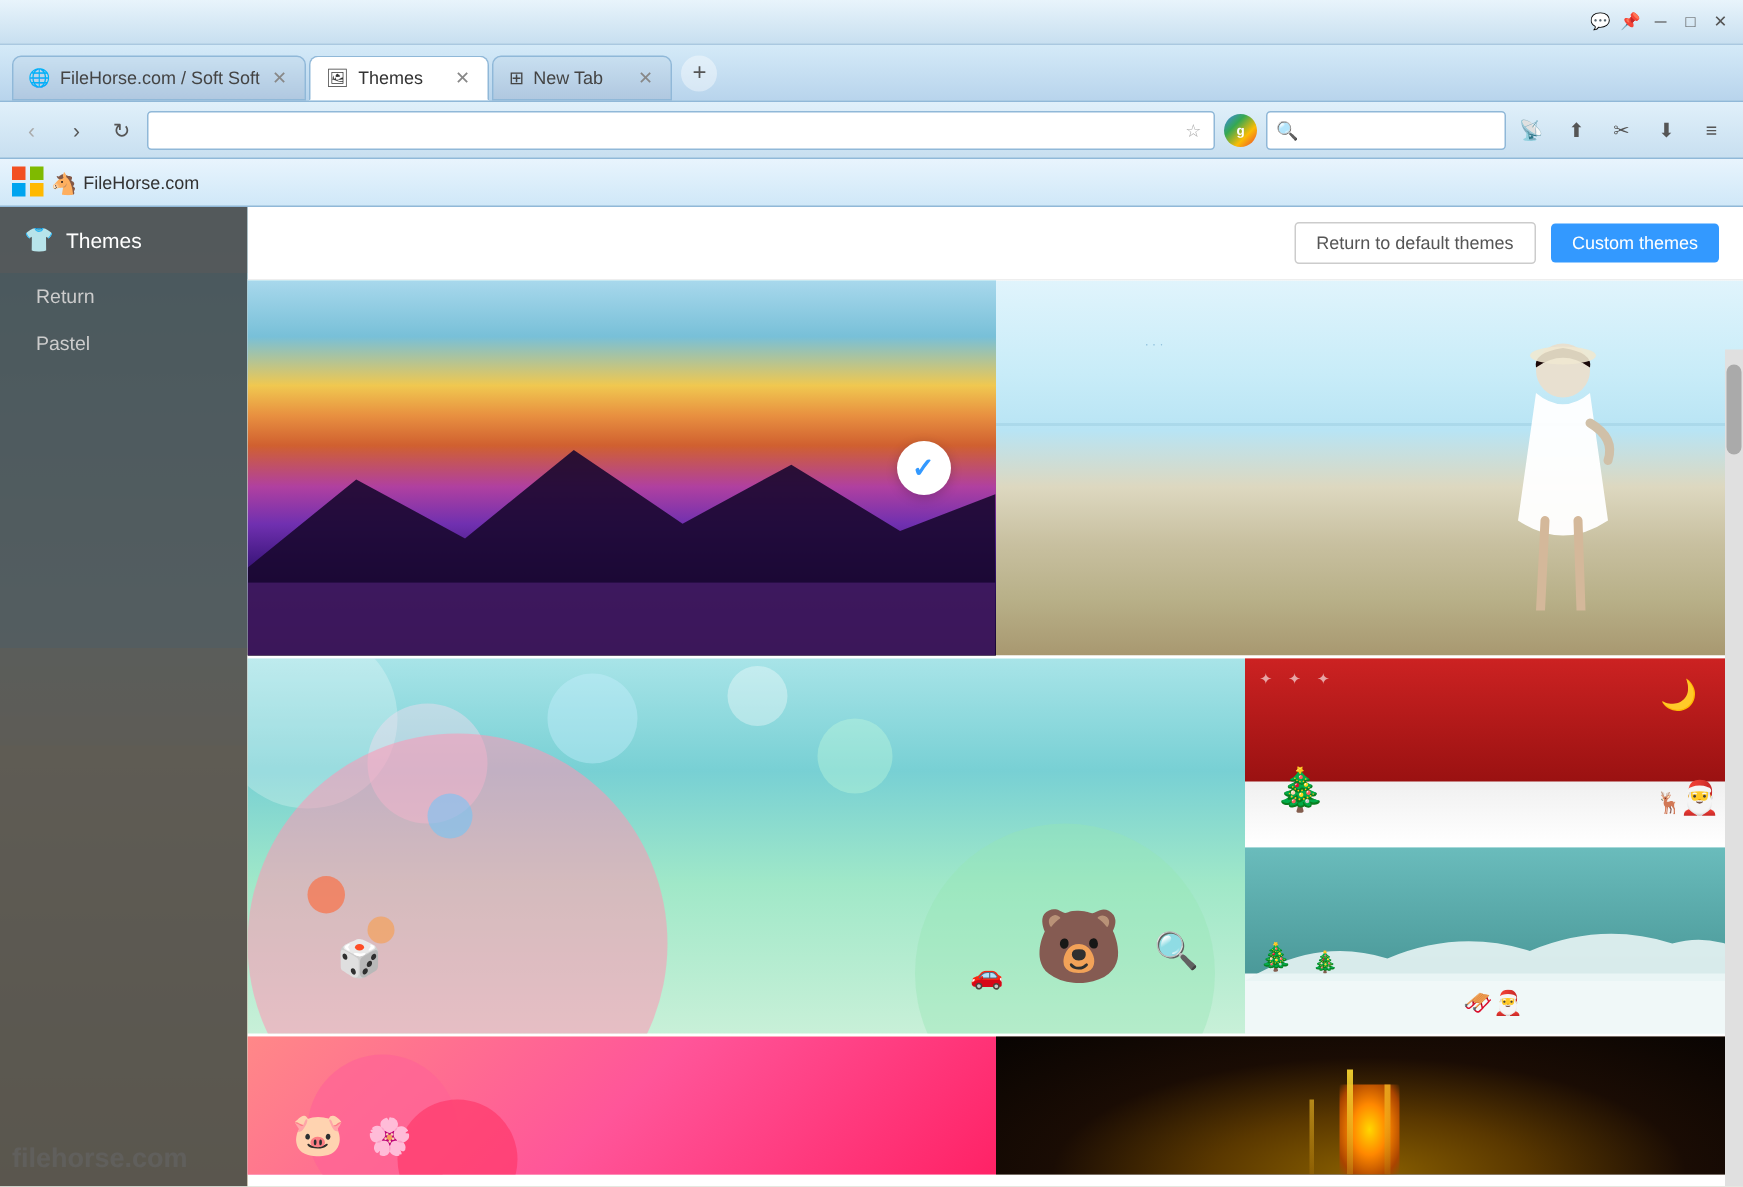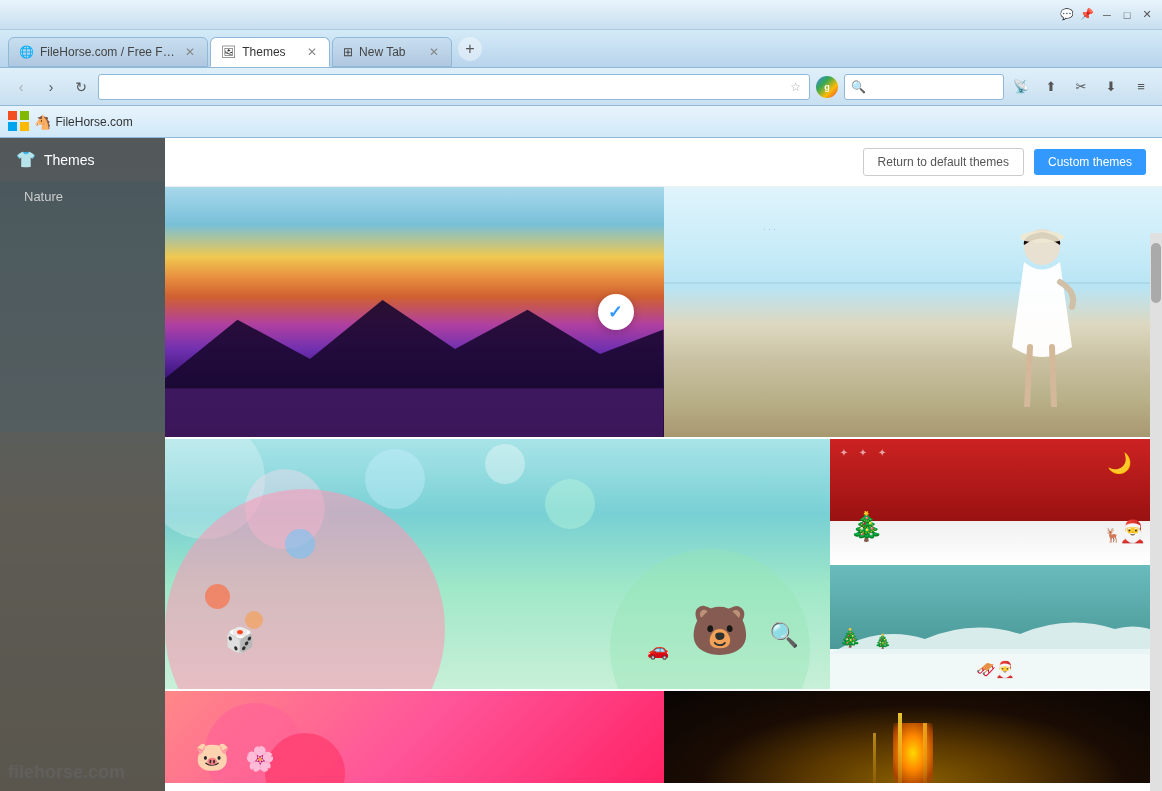--- a/index.html
+++ b/index.html
@@ -423,21 +423,21 @@
     <div class="title-bar-btn">💬</div>
     <div class="title-bar-btn">📌</div>
     <div class="title-bar-btn">─</div>
     <div class="title-bar-btn">□</div>
     <div class="title-bar-btn">✕</div>
   </div>
 
   <div class="tab-bar">
     <div class="tab inactive">
       <span>🌐</span>
-      <span class="tab-title">FileHorse.com / Free Free</span>
+      <span class="tab-title">FileHorse.com / Soft Soft</span>
       <span class="tab-close">✕</span>
     </div>
     <div class="tab active">
       <span>🖼</span>
       <span class="tab-title">Themes</span>
       <span class="tab-close">✕</span>
     </div>
     <div class="tab inactive">
       <span>⊞</span>
       <span class="tab-title">New Tab</span>
@@ -487,21 +487,22 @@
       <div class="bg-sand"></div>
     </div>
 
     <div class="watermark">filehorse.com</div>
 
     <div class="sidebar">
       <div class="sidebar-section-label">
         <span class="sidebar-section-icon">👕</span>
         <span>Themes</span>
       </div>
-      <div class="sidebar-item">Nature</div>
+      <div class="sidebar-item">Return</div>
+      <div class="sidebar-item">Pastel</div>
     </div>
 
     <div class="main-panel">
 
       <div class="action-bar">
         <button class="btn-default">Return to default themes</button>
         <button class="btn-primary">Custom themes</button>
       </div>
 
       <div class="row1">

